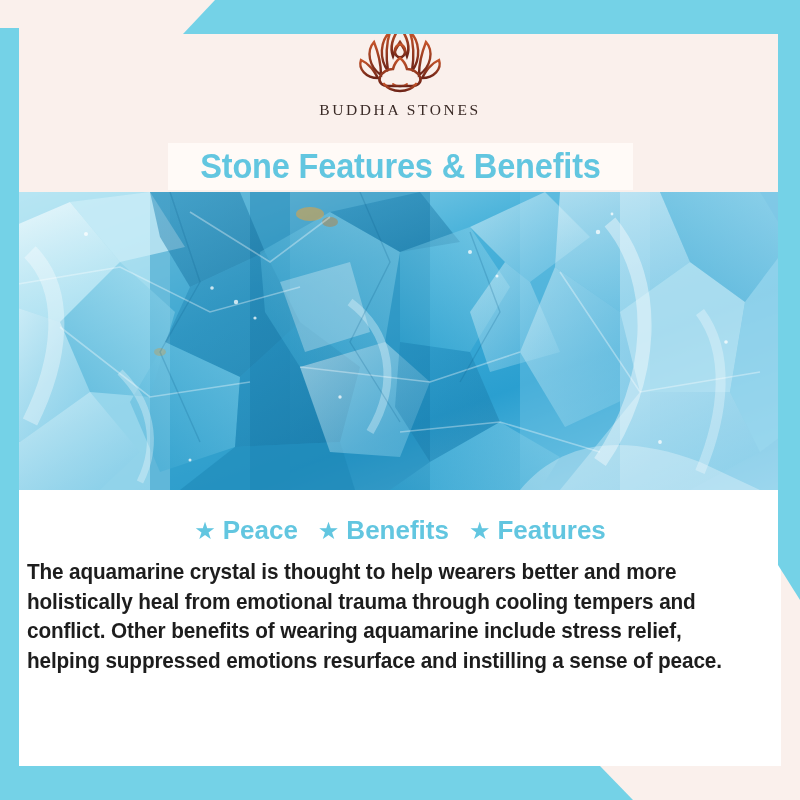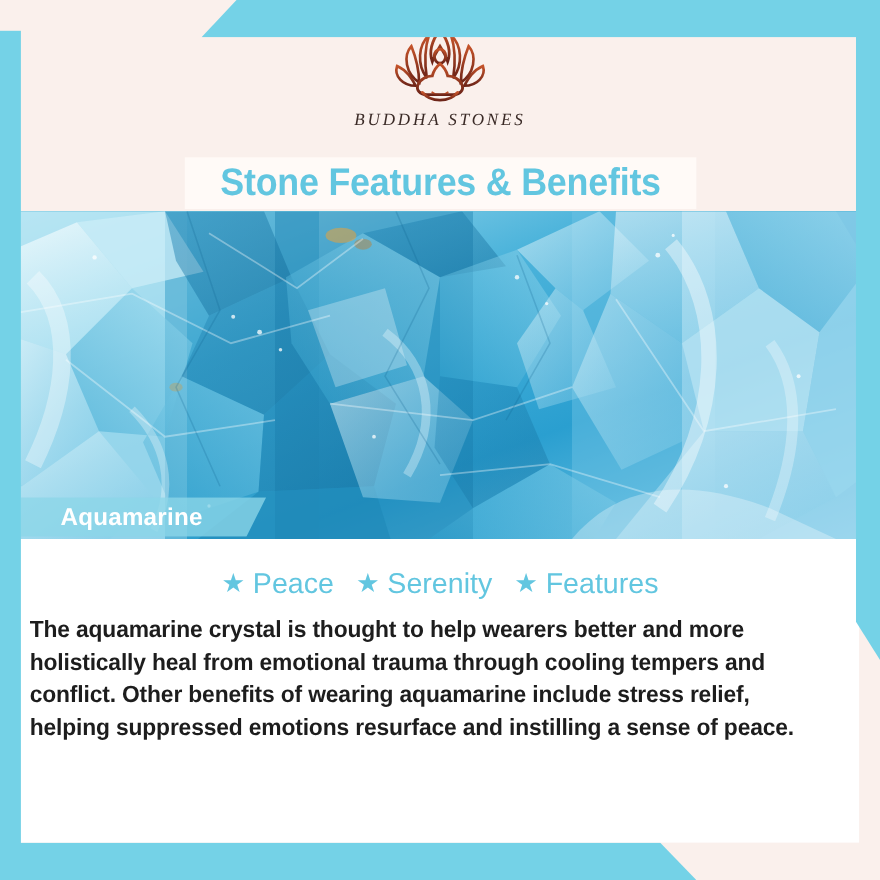--- a/index.html
+++ b/index.html
@@ -56,21 +56,20 @@
     width: 800px; height: 192px;
     background: #faf0ec;
     z-index: 1;
   }
   .logo-wrap {
     position: absolute;
     top: 24px; left: 0; right: 0;
     display: flex;
     flex-direction: column;
     align-items: center;
-    font-style: italic;
   }
   .logo-mark {
     width: 104px;
     height: 72px;
     display: block;
   }
   .logo-word {
     margin-top: 5px;
     font-family: "Liberation Serif", serif;
     font-size: 15.5px;
@@ -156,21 +155,21 @@
     top: 515px; left: 0;
     width: 800px;
     text-align: center;
     z-index: 3;
     white-space: nowrap;
   }
   .kw {
     display: inline-block;
     color: #62c6e0;
     font-size: 26px;
-    font-weight: normal;
+    font-weight: bold;
     vertical-align: middle;
   }
   .kw-star {
     display: inline-block;
     color: #62c6e0;
     font-size: 24px;
     vertical-align: middle;
     margin: 0 7px 0 0;
   }
   .kw-gap { display: inline-block; width: 20px; }
@@ -339,29 +338,26 @@
         <circle cx="86" cy="42" r="2"></circle>
           <circle cx="340" cy="205" r="1.7"></circle>
         <circle cx="660" cy="250" r="1.9"></circle>
           <circle cx="190" cy="268" r="1.5"></circle>
       </g>
 
       <path d="M520,298 C560,250 620,240 700,270 L760,298 Z" fill="#ffffff" opacity="0.3"></path>
     </svg>
   </div>
 
-  <div class="stone-label">
-    <span>Aquamarine</span>
-  </div>
 
   <div class="content-tint"></div>
   <div class="content"></div>
 
   <div class="keywords">
-    <span class="kw-star">★</span><span class="kw">Peace</span><span class="kw-gap"></span><span class="kw-star">★</span><span class="kw">Serenity</span><span class="kw-gap"></span><span class="kw-star">★</span><span class="kw">Features</span>
+    <span class="kw-star">★</span><span class="kw">Peace</span><span class="kw-gap"></span><span class="kw-star">★</span><span class="kw">Benefits</span><span class="kw-gap"></span><span class="kw-star">★</span><span class="kw">Features</span>
   </div>
 
   <div class="body-text">The aquamarine crystal is thought to help wearers better and more holistically heal from emotional trauma through cooling tempers and conflict. Other benefits of wearing aquamarine include stress relief, helping suppressed emotions resurface and instilling a sense of peace.</div>
 
   <div class="band-top"></div>
   <div class="band-left"></div>
   <div class="band-right"></div>
   <div class="band-bottom"></div>
 </div>
 

